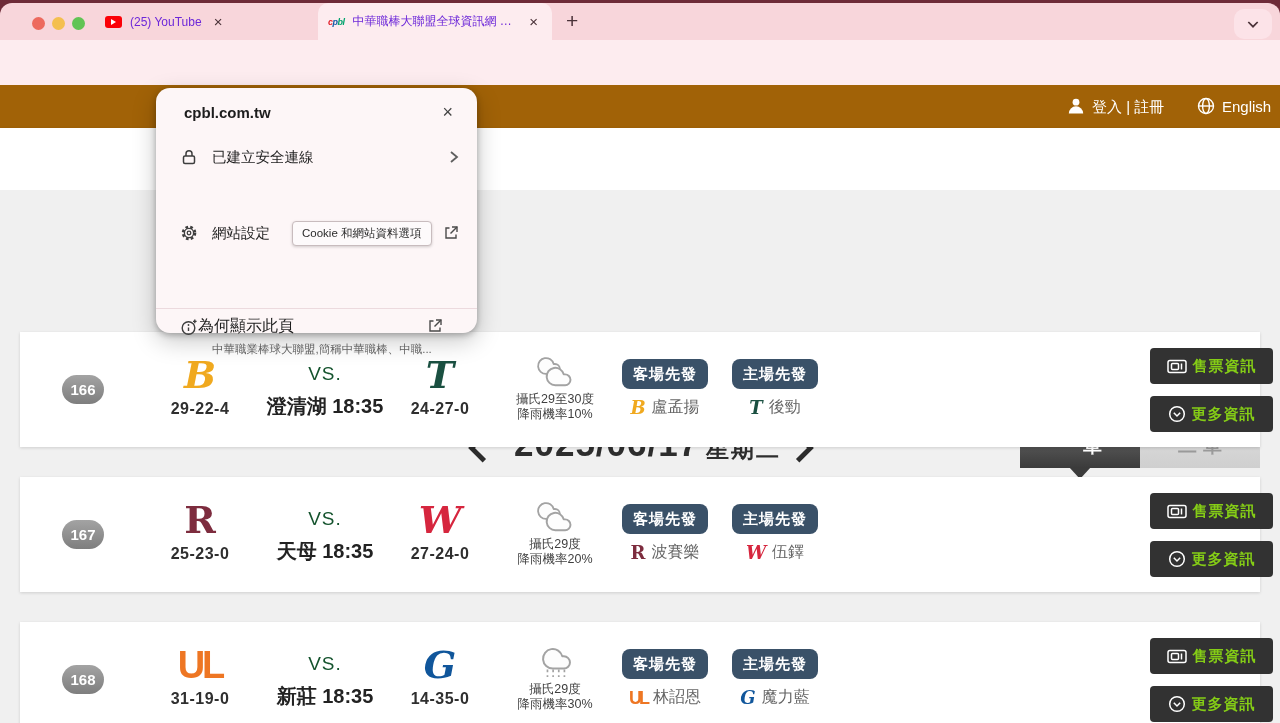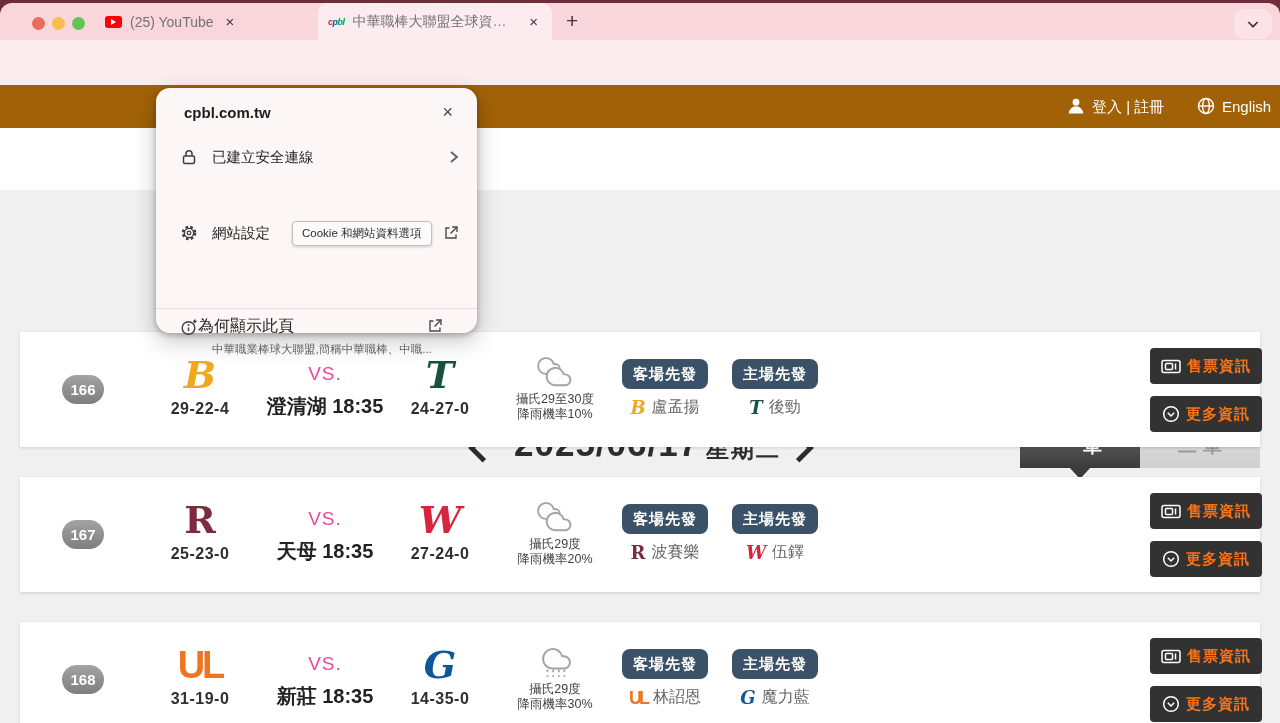--- a/index.html
+++ b/index.html
@@ -4,21 +4,21 @@
 <style>
   html,body{margin:0;padding:0;background:#58232c;}
   .screen{position:relative;width:1280px;height:723px;overflow:hidden;background:#6e2b38;
           font-family:"Liberation Sans",sans-serif;-webkit-font-smoothing:antialiased;}
   .abs{position:absolute;}
 
   
   .tabstrip{position:absolute;top:3px;left:0;right:0;height:37px;background:#f8d6db;border-radius:12px 12px 0 0;}
   .tlight{position:absolute;top:14px;width:13px;height:13px;border-radius:50%;}
   .tab{position:absolute;top:0;height:37px;display:flex;align-items:center;gap:8px;padding:0 10px;box-sizing:border-box;}
-  .tab .ttl{font-size:14px;color:#737373;white-space:nowrap;overflow:hidden;text-overflow:ellipsis;}
+  .tab .ttl{font-size:12px;color:#6d28d9;white-space:nowrap;overflow:hidden;text-overflow:ellipsis;}
   .tab.active{background:#fdecef;border-radius:10px 10px 0 0;}
   .tclose{font-size:15px;color:#4a3238;line-height:1;padding:2px 4px;border-radius:50%;}
   .yt{width:17px;height:12px;background:#fb0007;border-radius:3px;position:relative;flex:none;}
   .yt-tri{position:absolute;left:6px;top:3px;border-left:5px solid #fff;border-top:3px solid transparent;border-bottom:3px solid transparent;}
   .fv{font-size:9px;font-weight:800;font-style:italic;letter-spacing:-0.5px;flex:none;}
   .newtab{position:absolute;top:6px;font-size:21px;font-weight:300;color:#4a3238;}
   .strip-btn{position:absolute;top:6px;width:38px;height:30px;background:#fce3e8;border-radius:10px;display:flex;align-items:center;justify-content:center;}
   .toolbar{position:absolute;top:40px;left:0;right:0;height:45px;background:#fdecef;}
   .tb-ic{position:absolute;top:52px;width:20px;height:20px;}
   .omnibox{position:absolute;left:150px;top:46px;width:958px;height:34px;border-radius:17px;background:#f3dce1;}
@@ -53,31 +53,31 @@
 
   
   .card{position:absolute;left:20px;width:1240px;height:115px;background:#fff;box-shadow:0 1px 3px rgba(0,0,0,.14);}
   .game-no{position:absolute;left:42px;top:43px;width:42px;height:29px;border-radius:15px;
            background:linear-gradient(#a3a3a3,#7e7e7e);color:#fff;font-size:15px;font-weight:700;
            display:flex;align-items:center;justify-content:center;}
   .team{position:absolute;top:20px;width:110px;text-align:center;}
   .team .logo{display:block;height:46px;font-size:38px;line-height:46px;}
   .team .record{margin-top:2px;font-size:16px;font-weight:800;color:#2f2f2f;letter-spacing:.5px;}
   .vs-col{position:absolute;left:235px;top:31px;width:140px;text-align:center;}
-  .vs{font-size:19px;color:#ec4899;letter-spacing:1px;}
+  .vs{font-size:19px;color:#14532d;letter-spacing:1px;}
   .venue{margin-top:8px;font-size:20px;font-weight:700;color:#222;}
   .weather{position:absolute;left:487px;top:24px;width:96px;text-align:center;}
   .wline{font-size:12.5px;color:#3f3f3f;line-height:15px;}
   .starter{position:absolute;top:27px;width:86px;}
   .sbadge{height:30px;background:#3a5168;border-radius:8px;color:#fff;font-size:15px;font-weight:700;
           display:flex;align-items:center;justify-content:center;letter-spacing:1px;}
   .sname{display:flex;align-items:center;justify-content:center;gap:6px;margin-top:8px;font-size:16px;color:#666;}
   .sname .logo{font-size:18px;line-height:20px;}
-  .btn{position:absolute;left:1130px;width:112px;height:36px;background:#323232;border:none;border-radius:4px;
-       color:#f97316;font-size:15px;font-weight:700;letter-spacing:1px;display:flex;align-items:center;justify-content:center;gap:6px;
+  .btn{position:absolute;left:1130px;width:123px;height:36px;background:#323232;border:none;border-radius:4px;
+       color:#84cc16;font-size:15px;font-weight:700;letter-spacing:1px;display:flex;align-items:center;justify-content:center;gap:6px;
        font-family:"Liberation Sans",sans-serif;cursor:pointer;}
 
   
   .bubble{position:absolute;left:156px;top:88px;width:321px;height:245px;background:#fdf6f7;border-radius:14px;
           box-shadow:0 2px 6px rgba(0,0,0,.28),0 8px 24px rgba(0,0,0,.22);z-index:50;}
   .b-title{position:absolute;left:28px;top:16px;font-size:15px;font-weight:600;color:#1d1d1d;}
   .b-close{position:absolute;right:18px;top:12px;font-size:18px;color:#454545;padding:2px 6px;}
   .b-row{position:absolute;left:0;right:0;height:38px;display:flex;align-items:center;padding-left:24px;box-sizing:border-box;}
   .b-row .lbl{margin-left:14px;font-size:14.5px;color:#1d1d1d;}
   .b-row.hover{background:#dbd7d8;}

